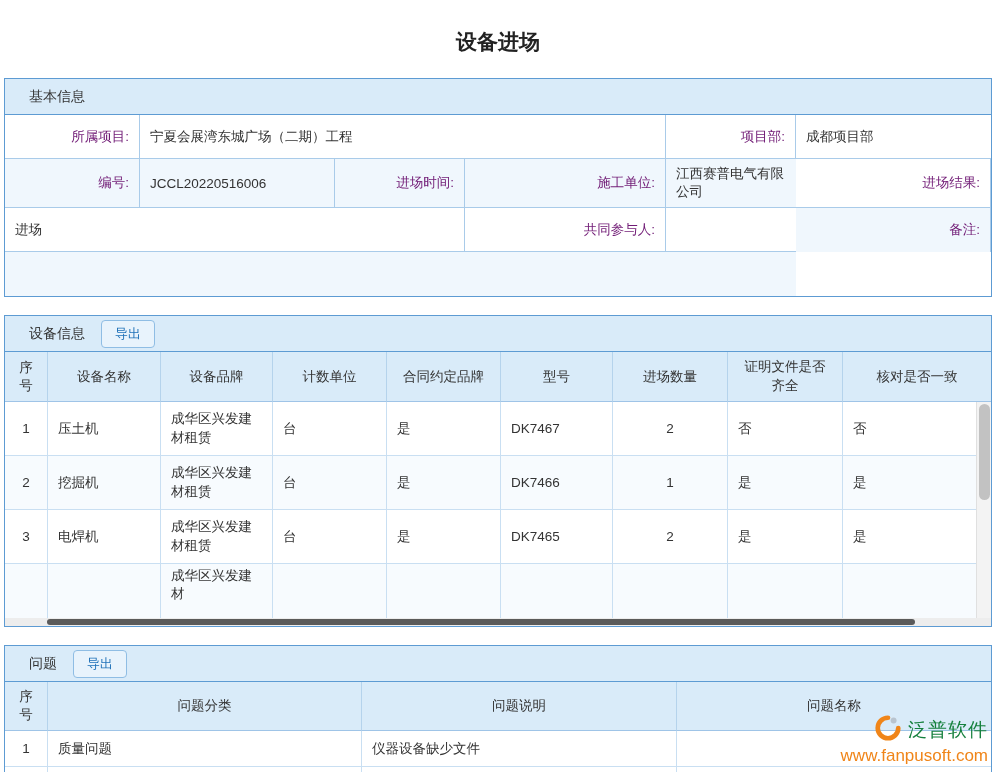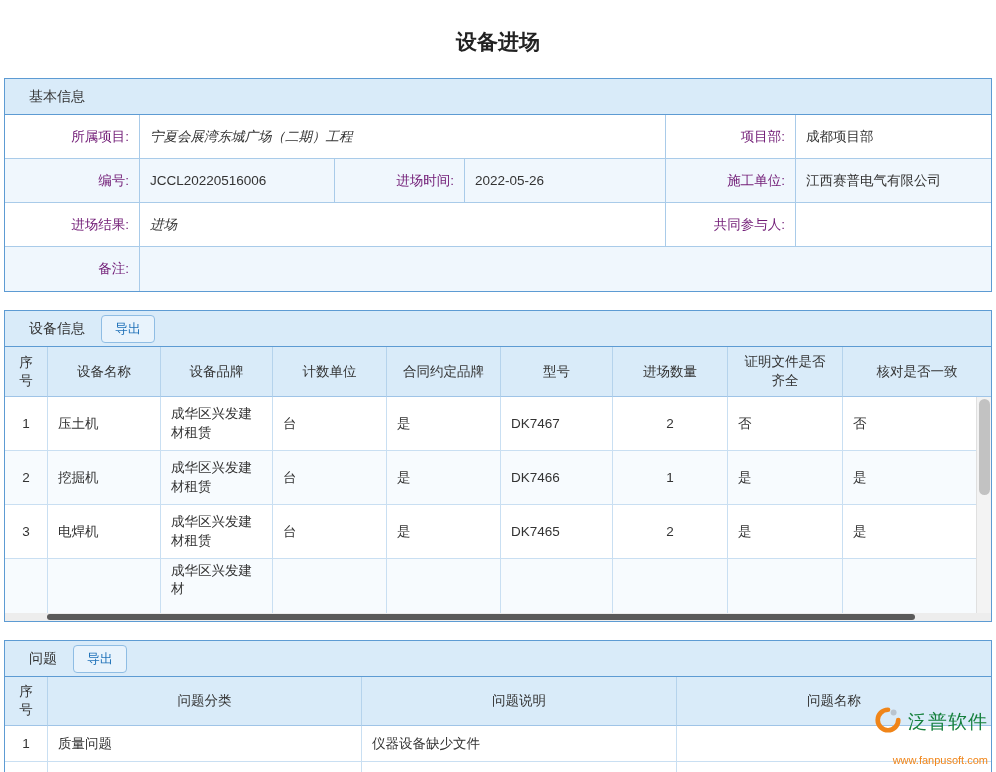--- a/index.html
+++ b/index.html
@@ -54,21 +54,21 @@
     border-right: 1px solid #a9cbe9;
     border-bottom: 1px solid #a9cbe9;
     min-height: 44px;
     display: flex;
     align-items: center;
     padding: 6px 10px;
   }
   .info-grid > div.no-r { border-right: none; }
   .info-grid > div.no-b { border-bottom: none; }
   .lbl { justify-content: flex-end; text-align: right; color: #701a75; }
-  .span3 { grid-column: span 3; font-style: italic; }
+  .span3 { grid-column: span 3; }
   .span5 { grid-column: span 5; }
   .row-alt { background: #f0f7fd; }
   
   .eq-grid {
     display: grid;
     grid-template-columns: 43px 113px 112px 114px 114px 112px 115px 115px 1fr;
   }
   .iss-grid {
     display: grid;
     grid-template-columns: 43px 314px 315px 1fr;
@@ -127,42 +127,41 @@
   
   .watermark {
     position: absolute;
     right: 8px; bottom: 6px;
     display: flex;
     flex-direction: column;
     align-items: flex-end;
   }
   .wm-row { display: flex; align-items: center; gap: 6px; }
   .wm-brand { font-size: 19px; color: #15803d; letter-spacing: 1px; }
-  .wm-url { font-size: 11px; color: #f08519; margin-top: 17px; }
+  .wm-url { font-size: 17px; color: #f08519; margin-top: 1px; }
 </style>
 </head>
 <body>
 
 <div class="page-title">设备进场</div>
 
 <div class="panel">
   <div class="panel-header">
     <span>基本信息</span>
   </div>
   <div class="info-grid">
 
     <div class="lbl">所属项目:</div>
     <div class="span3">宁夏会展湾东城广场（二期）工程</div>
     <div class="lbl">项目部:</div>
     <div class="no-r">成都项目部</div>
 
     <div class="lbl row-alt">编号:</div>
     <div class="row-alt">JCCL20220516006</div>
     <div class="lbl row-alt">进场时间:</div>
-    <div class="row-alt">2022-05-26</div>
     <div class="lbl row-alt">施工单位:</div>
     <div class="no-r row-alt">江西赛普电气有限公司</div>
 
     <div class="lbl">进场结果:</div>
     <div class="span3">进场</div>
     <div class="lbl">共同参与人:</div>
     <div class="no-r"></div>
 
     <div class="lbl row-alt no-b">备注:</div>
     <div class="span5 no-r no-b row-alt"></div>

